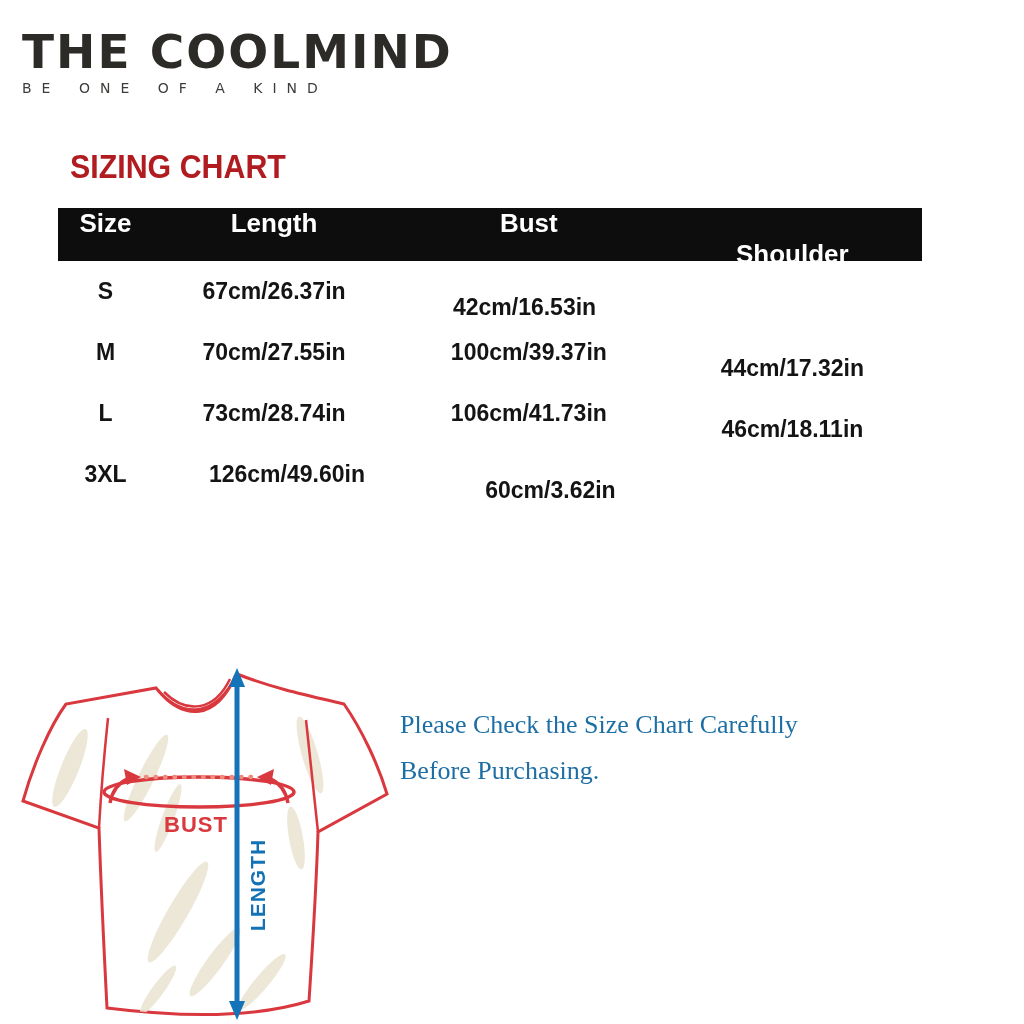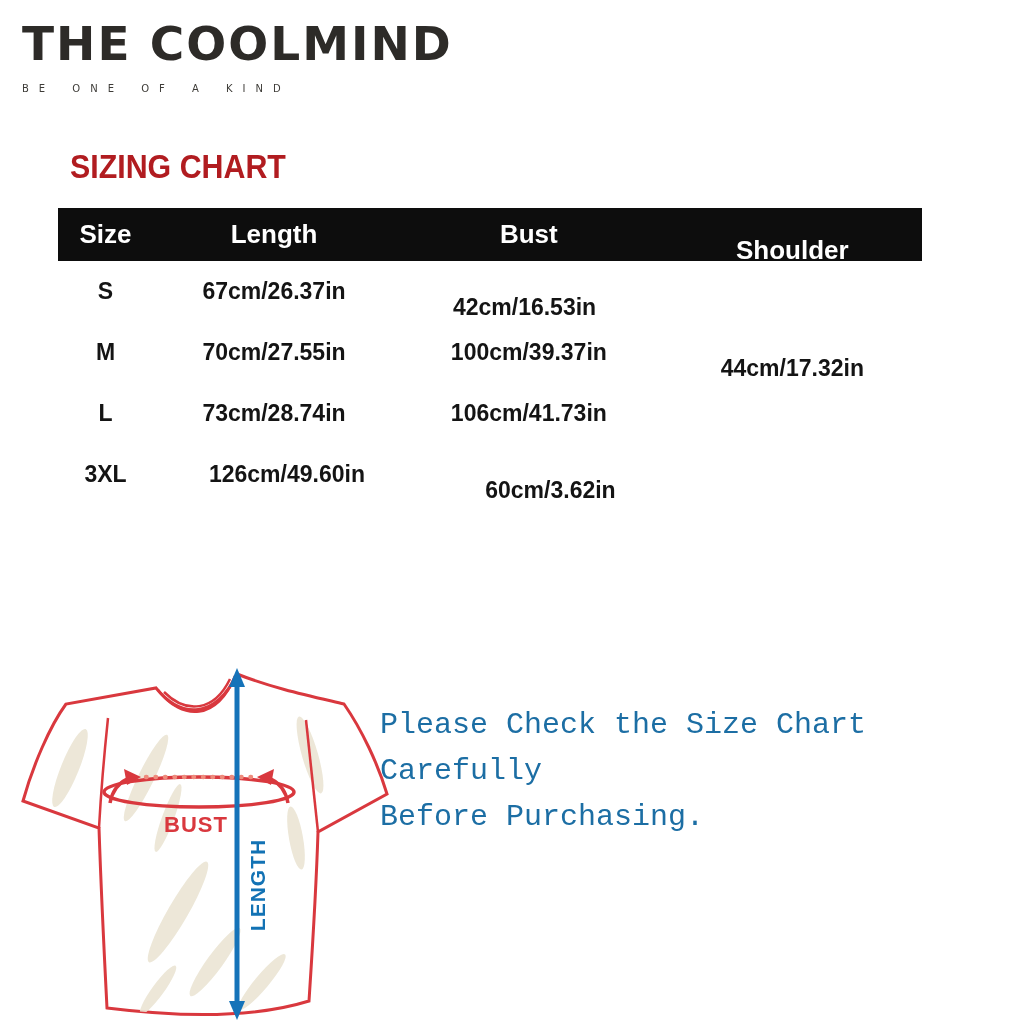--- a/index.html
+++ b/index.html
@@ -1,59 +1,59 @@
 <!DOCTYPE html>
 <html><head>
 <meta charset="utf-8">
 <style>
   html,body{margin:0;padding:0;}
   body{
     width:1024px;height:1024px;background:#ffffff;position:relative;
     font-family:"Liberation Sans", sans-serif;overflow:hidden;
   }
   
-  .logo{position:absolute;left:22px;top:20px;}
+  .logo{position:absolute;left:22px;top:28px;}
   .logo-main{
     font-family:"DejaVu Sans", sans-serif;
     font-size:47px;font-weight:600;color:#2d2b28;
     letter-spacing:2px;line-height:1;white-space:nowrap;
   }
   .logo-tagline{
-    margin-top:16px;
+    margin-top:5px;
     font-family:"DejaVu Sans", sans-serif;
-    font-size:10px;font-weight:500;color:#3e3c38;
+    font-size:14px;font-weight:500;color:#3e3c38;
     letter-spacing:10px;word-spacing:4px;white-space:nowrap;
   }
   
   .chart-title{
     position:absolute;left:70px;top:148px;
     font-size:33px;font-weight:bold;color:#b11c20;
     transform:scaleX(.92);transform-origin:left center;
     letter-spacing:0px;white-space:nowrap;
   }
   
   .size-table{position:absolute;left:58px;top:208px;width:864px;}
   .thead{
-    background:#0d0d0d;height:53px;display:flex;align-items:center;
+    background:#0d0d0d;height:53px;display:flex;align-items:flex-start;
   }
   .th{
     color:#ffffff;font-size:26px;font-weight:bold;text-align:center;
   }
   .tr{height:61px;display:flex;align-items:center;}
   .td{
     color:#141414;font-size:23px;font-weight:bold;text-align:center;
     white-space:nowrap;
   }
   .c1{width:11%;} .c2{width:28%;} .c3{width:31%;} .c4{width:30%;margin-top:31px;}
   
   .shirt-wrap{position:absolute;left:10px;top:660px;width:390px;height:364px;}
   .note{
-    position:absolute;left:380px;top:702px;width:600px;
-    font-family:Liberation Mono, monospace;
-    font-size:30px;color:#1c6ea4;line-height:46px;
+    position:absolute;left:400px;top:702px;width:600px;
+    font-family:Liberation Serif, serif;
+    font-size:26px;color:#1c6ea4;line-height:46px;
   }
 </style>
 </head>
 <body>
 
 <div class="logo">
   <div class="logo-main">THE COOLMIND</div>
   <div class="logo-tagline">BE ONE OF A KIND</div>
 </div>
 
@@ -74,20 +74,21 @@
   <div class="tr">
     <div class="td c1">M</div>
     <div class="td c2">70cm/27.55in</div>
     <div class="td c3">100cm/39.37in</div>
     <div class="td c4">44cm/17.32in</div>
   </div>
   <div class="tr">
     <div class="td c1">L</div>
     <div class="td c2">73cm/28.74in</div>
     <div class="td c3">106cm/41.73in</div>
+    <div class="td c4">46cm/18.11in</div>
   </div>
   <div class="tr">
     <div class="td c1">3XL</div>
     <div class="td c3">126cm/49.60in</div>
     <div class="td c4">60cm/3.62in</div>
   </div>
 </div>
 
 <div class="shirt-wrap">
   <svg width="390" height="364" viewBox="0 0 390 364">

